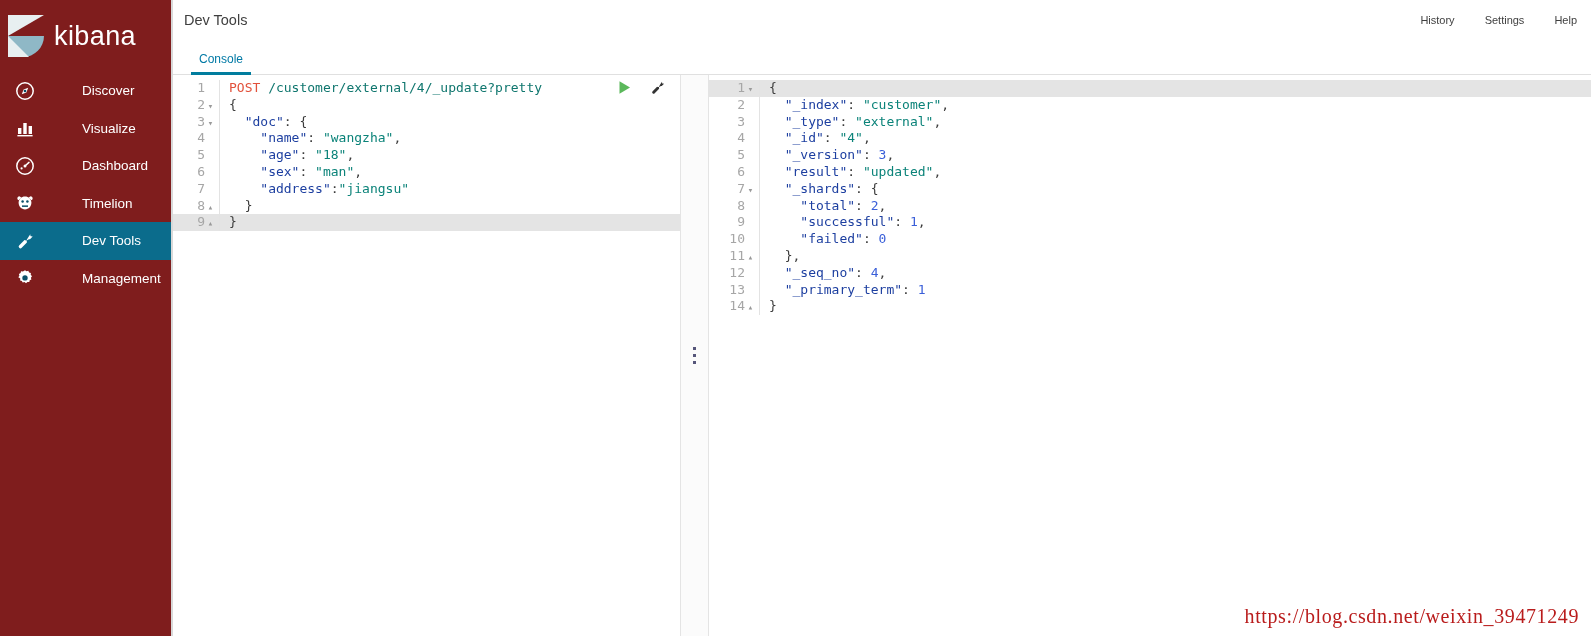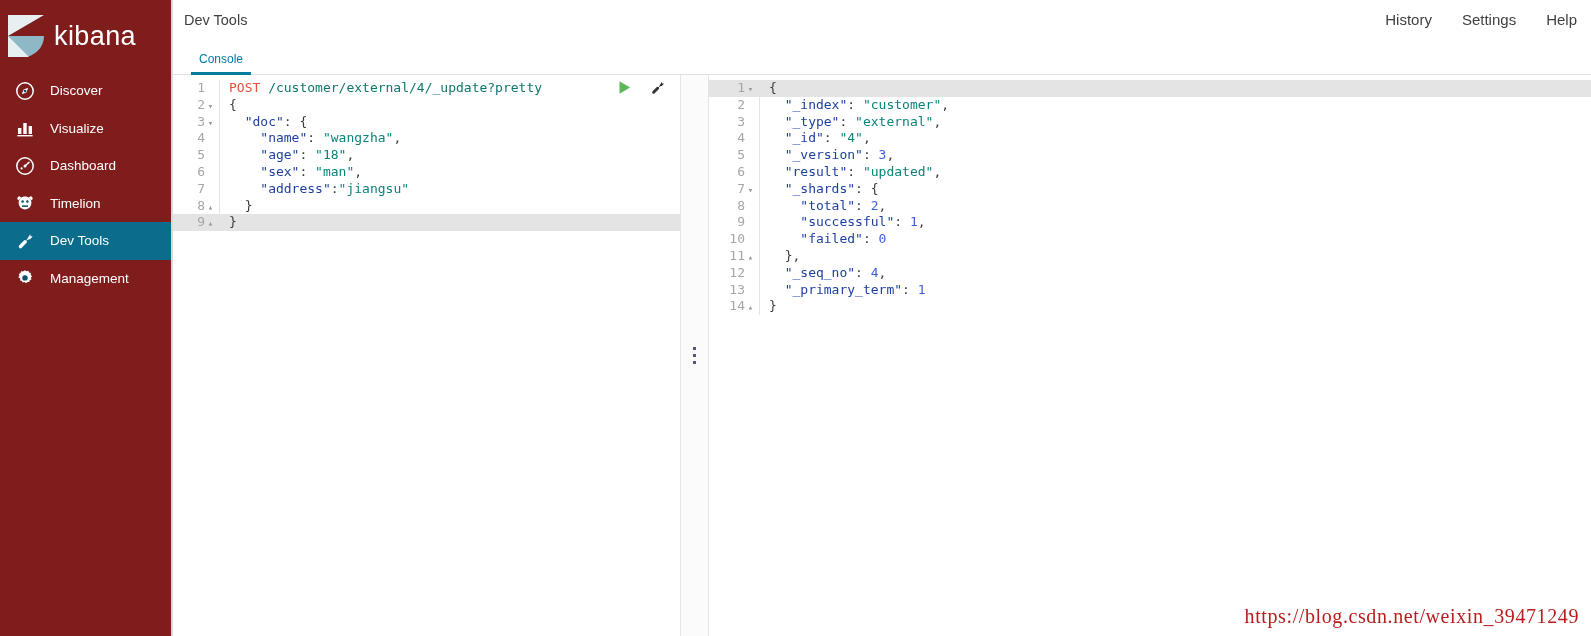--- a/index.html
+++ b/index.html
@@ -62,21 +62,21 @@
     font-size: 13.5px;
   }
   .nav-item.active { background: #0b6c8c; }
   .nav-ico {
     width: 28px; height: 24px;
     display: flex; align-items: center; justify-content: center;
     margin-right: 11px;
     flex: 0 0 28px;
   }
   .nav-ico svg { display:block; }
-  .nav-label { line-height: 1; }
+  .nav-label { line-height: 1; margin-left: 32px; }
 
   
   .main {
     flex: 1 1 auto; height: 636px;
     display: flex; flex-direction: column;
     background: #ffffff;
     position: relative;
     border-left: 2px solid #d9d9d9;
   }
   .topbar {
@@ -86,21 +86,21 @@
     position: relative;
   }
   .topbar-title {
     font-size: 14.5px; color: #3f3f3f;
   }
   .topbar-links {
     margin-left: auto;
     display: flex; align-items: center; gap: 30px;
   }
   .topbar-link {
-    font-size: 15px; color: #3f3f3f; cursor: pointer; text-align: right;
+    font-size: 11px; color: #3f3f3f; cursor: pointer; text-align: right;
   }
   .tabbar {
     height: 36px;
     display: flex; align-items: flex-end;
     padding-left: 18px;
     border-bottom: 1px solid #e0e0e0;
   }
   .tab {
     padding: 0 8px 8px 8px;
     font-size: 12px;

